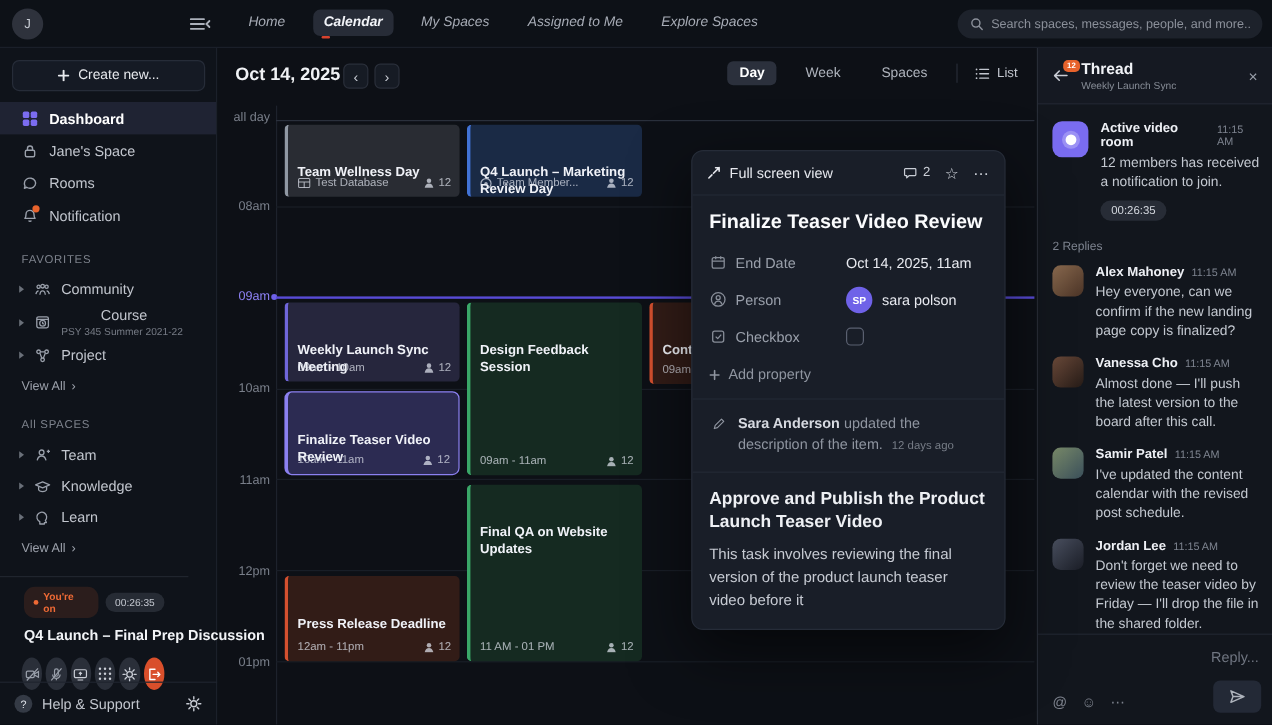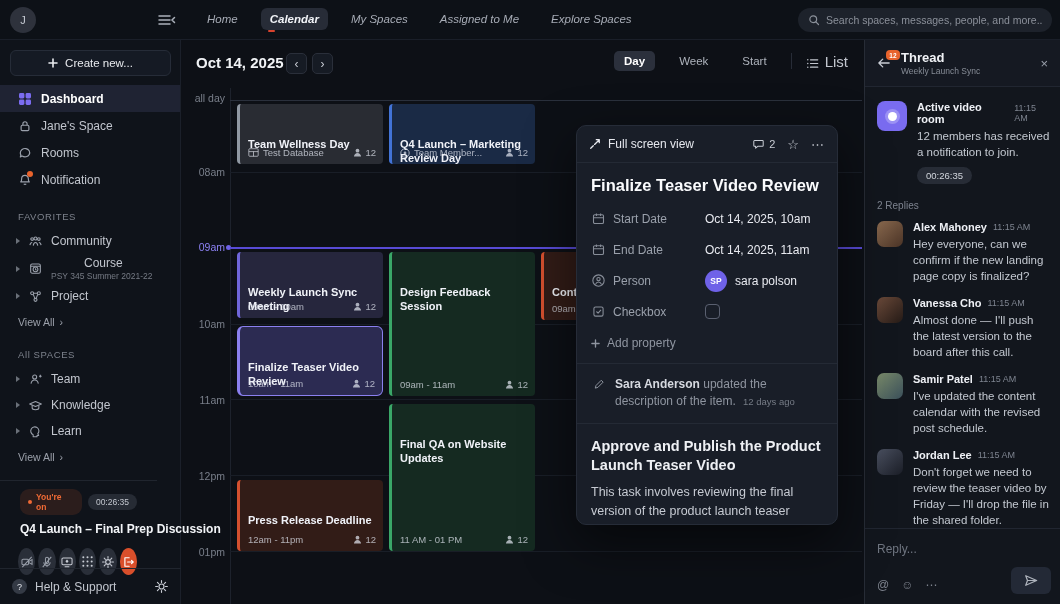--- a/index.html
+++ b/index.html
@@ -51,21 +51,21 @@
 
   
   .calendar { position:absolute; left:181px; top:40px; width:683px; height:564px; background:#0d1016; z-index:1; }
   .cal-date { position:absolute; left:15px; top:14px; font-size:15px; font-weight:bold; color:#f0f2f5; }
   .cal-nav { position:absolute; left:105px; top:13px; display:flex; gap:5px; }
   .cal-nav button { width:21px; height:21px; background:#161b24; border:1px solid #2a2f3a; border-radius:5px; color:#c9cdd5; font-size:12px; cursor:pointer; line-height:1; }
   .views { position:absolute; right:16px; top:11px; display:flex; align-items:center; gap:14px; }
   .view-tab { background:none; border:none; color:#aeb3bc; font-size:11.5px; font-family:inherit; padding:4px 10px; border-radius:5px; cursor:pointer; }
   .view-tab.active { background:#2b303c; color:#ffffff; font-weight:bold; }
   .vsep { width:1px; height:16px; background:#272c37; }
-  .list-btn { display:flex; align-items:flex-end; gap:6px; background:none; border:none; color:#c2c6ce; font-size:15px; font-family:inherit; cursor:pointer; }
+  .list-btn { display:flex; align-items:flex-start; gap:6px; background:none; border:none; color:#c2c6ce; font-size:11px; font-family:inherit; cursor:pointer; }
   .gut-line { position:absolute; left:49px; top:48px; bottom:0; width:1px; background:#1d222c; }
   .hline { position:absolute; left:49px; right:2px; height:1px; background:#191e27; }
   .hline.strong { background:#2a303c; }
   .tlabel { position:absolute; left:0; width:44px; text-align:right; font-size:10.5px; color:#797f8a; }
   .tlabel.now { color:#8d82f5; }
   .now-dot { position:absolute; left:45px; top:205px; width:5px; height:5px; border-radius:50%; background:#6e61e8; }
   .now-line { position:absolute; left:49px; right:2px; top:207px; height:2px; background:#584bd6; }
 
   .ev { position:absolute; border-radius:4px; border-left:3px solid; padding:6px 8px 5px; cursor:pointer; overflow:hidden; }
   .ev-title { font-size:11px; font-weight:bold; color:#f0f2f8; line-height:13.5px;margin-top:28px; }
@@ -123,21 +123,21 @@
   .msg-text { margin-top:3px; font-size:11.5px; color:#c3c8d0; line-height:16px; }
   .timer-pill { display:inline-block; margin-top:7px; background:#272c36; color:#d2d6dd; font-size:9.5px; padding:3px 9px; border-radius:9px; }
   .replies-label { margin:16px 0 10px; font-size:10px; color:#7e8490; }
   .reply { display:flex; gap:10px; margin-bottom:13px; }
   .r-av { flex:none; width:26px; height:26px; border-radius:7px; }
   .av-1 { background:linear-gradient(135deg,#8a6a4f,#4a3326); }
   .av-2 { background:linear-gradient(135deg,#6b4a3a,#241a16); }
   .av-3 { background:linear-gradient(135deg,#7a8b6a,#3a4f5a); }
   .av-4 { background:linear-gradient(135deg,#4a5060,#1a1d26); }
   .composer { position:absolute; left:0; bottom:0; width:196px; height:76px; border-top:1px solid #212631; padding:10px 12px; }
-  .composer input { width:100%; background:transparent; border:none; outline:none; color:#86efac; font-size:12px; font-family:inherit; }
+  .composer input { width:100%; background:transparent; border:none; outline:none; color:#86efac; font-size:12px; font-family:inherit;text-align:right; }
   .composer input::placeholder { color:#6f7580; }
   .comp-icons { position:absolute; left:12px; bottom:12px; display:flex; align-items:center; gap:12px; color:#7d828d; font-size:12px; }
   .comp-icons span { cursor:pointer; }
   .send-btn { position:absolute; right:10px; bottom:10px; width:40px; height:27px; background:#232936; border:none; border-radius:6px; color:#aeb3bc; display:flex; align-items:center; justify-content:center; cursor:pointer; }
 </style>
 </head>
 <body>
 
 <div class="app">
 
@@ -341,21 +341,21 @@
 
   <main class="calendar">
     <div class="cal-date">Oct 14, 2025</div>
     <div class="cal-nav">
       <button>‹</button>
       <button>›</button>
     </div>
     <div class="views">
       <button class="view-tab active">Day</button>
       <button class="view-tab">Week</button>
-      <button class="view-tab">Start</button>
+      <button class="view-tab">Spaces</button>
       <i class="vsep"></i>
       <button class="list-btn">
         <svg width="13" height="13" viewBox="0 0 16 16" fill="none" stroke="currentColor" stroke-width="1.4" stroke-linecap="round">
             <path d="M5.5 3.5h9M5.5 8h9M5.5 12.5h9"></path>
             <circle cx="2.2" cy="3.5" r="0.9" fill="currentColor" stroke="none"></circle>
             <circle cx="2.2" cy="8" r="0.9" fill="currentColor" stroke="none"></circle>
             <circle cx="2.2" cy="12.5" r="0.9" fill="currentColor" stroke="none"></circle>
           </svg>
         <span>List</span>
       </button>
@@ -505,30 +505,20 @@
               <path d="M3.5 3.5h11a1 1 0 0 1 1 1v6a1 1 0 0 1-1 1H8l-3 2.6v-2.6H3.5a1 1 0 0 1-1-1v-6a1 1 0 0 1 1-1z"></path>
             </svg>
           <span>2</span>
         </span>
         <span class="m-star">☆</span>
         <span class="m-more">⋯</span>
       </div>
     </div>
     <h2 class="m-title">Finalize Teaser Video Review</h2>
 
-    <div class="prop">
-      <span class="prop-ic">
-          <svg width="15" height="15" viewBox="0 0 18 18" fill="none" stroke="currentColor" stroke-width="1.3">
-            <rect x="3" y="4.5" width="12" height="10.5" rx="1.6"></rect>
-            <path d="M3 8h12M6.5 3v3M11.5 3v3"></path>
-          </svg>
-        </span>
-      <span class="prop-label">Start Date</span>
-      <span class="prop-value">Oct 14, 2025, 10am</span>
-    </div>
     <div class="prop">
       <span class="prop-ic">
           <svg width="15" height="15" viewBox="0 0 18 18" fill="none" stroke="currentColor" stroke-width="1.3">
             <rect x="3" y="4.5" width="12" height="10.5" rx="1.6"></rect>
             <path d="M3 8h12M6.5 3v3M11.5 3v3"></path>
           </svg>
         </span>
       <span class="prop-label">End Date</span>
       <span class="prop-value">Oct 14, 2025, 11am</span>
     </div>

